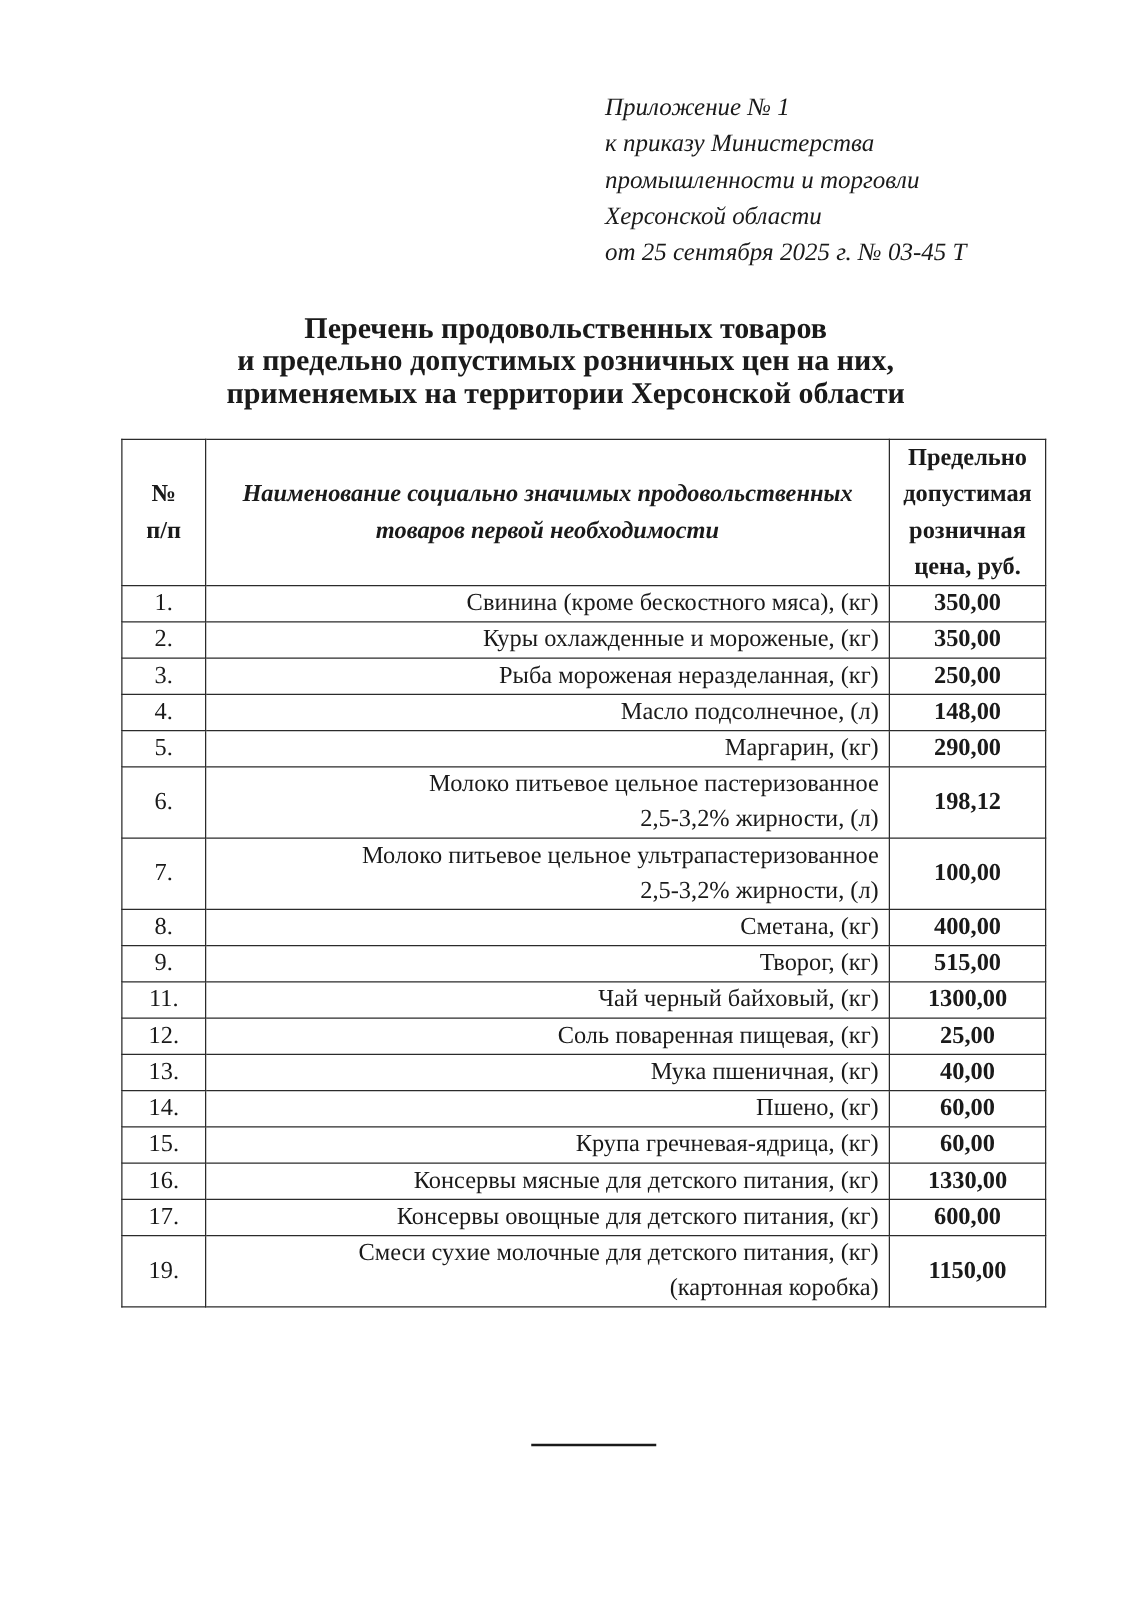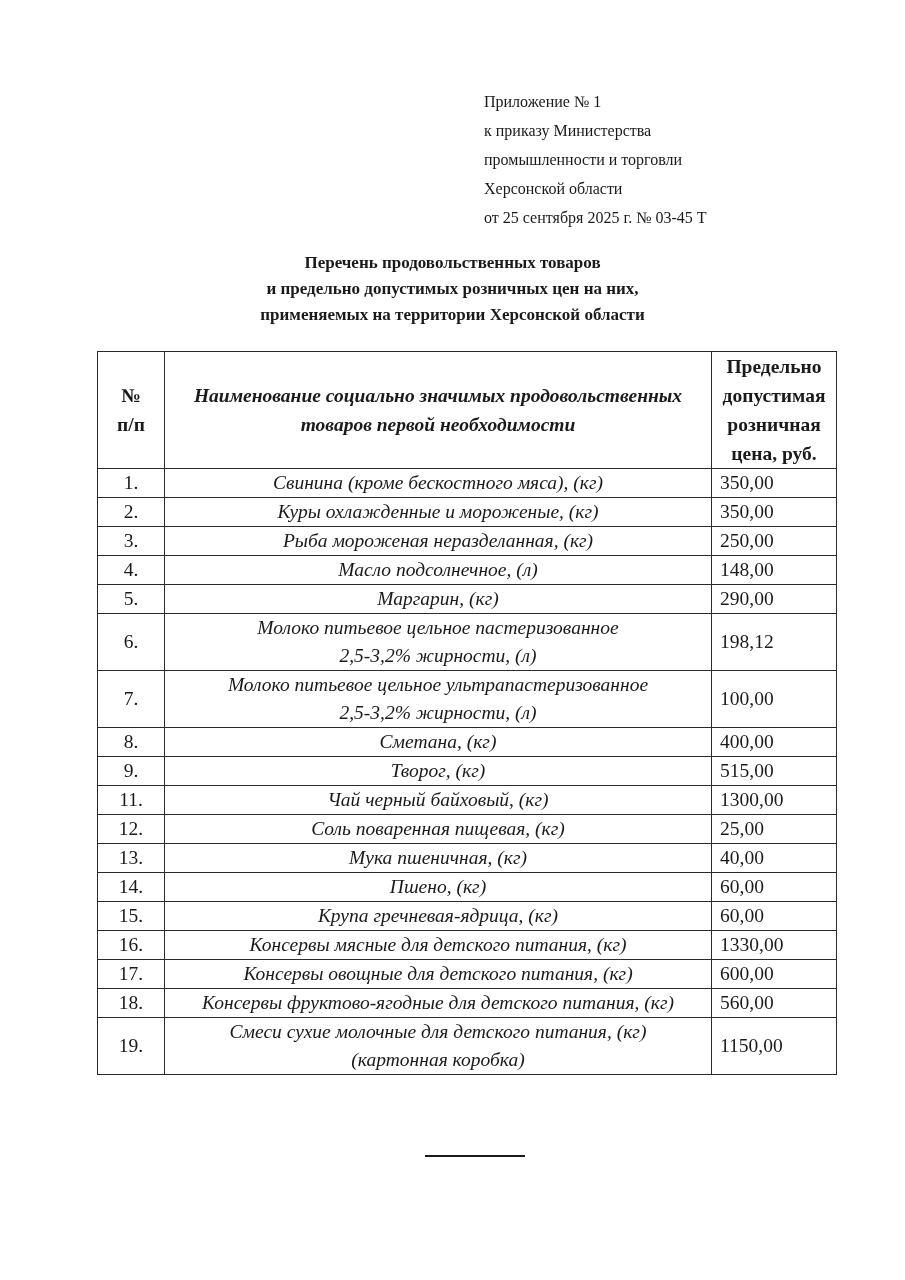--- a/index.html
+++ b/index.html
@@ -1,31 +1,31 @@
 <!DOCTYPE html>
 <html><head>
 <meta charset="utf-8">
 <style>
   html, body { margin: 0; padding: 0; background: #ffffff; }
   body { width: 905px; height: 1280px; position: relative; overflow: hidden;
          font-family: "Liberation Serif", "DejaVu Serif", serif; color: #1a1a1a; }
-  .appendix { position: absolute; left: 484px; top: 87px; font-size: 16px; line-height: 29px; }
+  .appendix { position: absolute; left: 484px; top: 72px; font-size: 20px; line-height: 29px; font-style: italic; }
   .appendix div { white-space: nowrap; }
   .title { position: absolute; left: 0; width: 905px; top: 250px; text-align: center;
-           font-weight: bold; font-size: 17px; line-height: 26px; }
+           font-weight: bold; font-size: 24px; line-height: 26px; }
   table.prices { position: absolute; left: 97px; top: 351px; border-collapse: collapse;
                  font-size: 19.5px; }
   table.prices td, table.prices th { border: 1.5px solid #2b2b2b; padding: 0 8px; }
   th { font-weight: bold; line-height: 29px; }
   th.num { width: 50px; text-align: center; padding: 0 4px; }
   th.name { width: 530px; text-align: center; font-weight: bold; font-style: italic; }
   th.price { width: 108px; text-align: center; padding: 4px 6px; }
   td.num { text-align: center; padding: 0 4px; }
-  td.name { text-align: center; font-style: italic; }
-  td.price { text-align: left; }
+  td.name { text-align: right; }
+  td.price { text-align: center; font-weight: bold; }
   tr.single td { height: 28px; line-height: 28px; }
   tr.double td { height: 56px; line-height: 28px; }
   .rule { position: absolute; left: 425px; top: 1155px; width: 100px; height: 0;
           border-top: 2px solid #1a1a1a; }
 </style>
 </head>
 <body>
 
 <div class="appendix">
   <div>Приложение № 1</div>
@@ -168,27 +168,20 @@
         </td>
         <td class="price">1330,00</td>
       </tr>
       <tr class="single">
         <td class="num">17.</td>
         <td class="name">
           <div>Консервы овощные для детского питания, (кг)</div>
         </td>
         <td class="price">600,00</td>
       </tr>
-      <tr class="single">
-        <td class="num">18.</td>
-        <td class="name">
-          <div>Консервы фруктово-ягодные для детского питания, (кг)</div>
-        </td>
-        <td class="price">560,00</td>
-      </tr>
       <tr class="double">
         <td class="num">19.</td>
         <td class="name">
           <div>Смеси сухие молочные для детского питания, (кг)</div>
           <div>(картонная коробка)</div>
         </td>
         <td class="price">1150,00</td>
       </tr>
     </tbody>
 </table>

